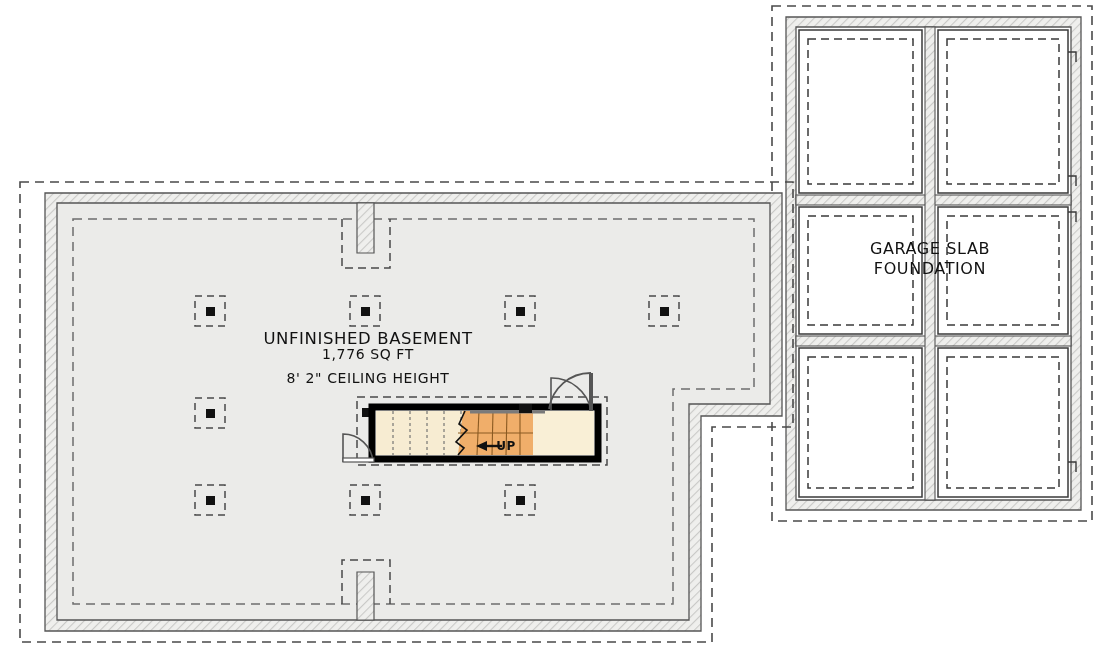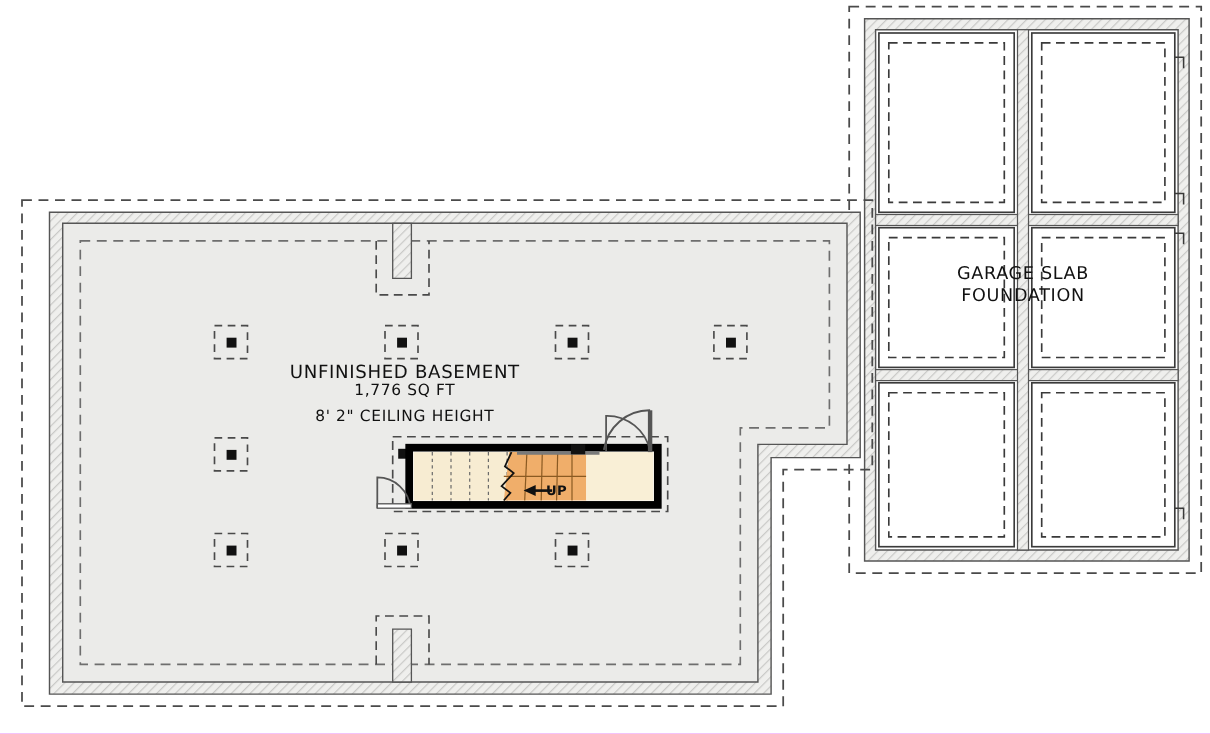--- a/index.html
+++ b/index.html
@@ -1,21 +1,21 @@
 <!DOCTYPE html>
 <html><head>
 <meta charset="utf-8">
 <style>
   html,body{margin:0;padding:0;background:#ffffff;}
   body{
     font-family:"DejaVu Sans", sans-serif;
     width:1100px;height:667px;overflow:hidden;
   }
   #plan-root{
-    position:relative;width:1100px;height:667px;background:#d946ef;
+    position:relative;width:1100px;height:667px;background:#ef4444;
   }
   svg#floorplan{display:block;width:1100px;height:667px;}
 
   .lbl{
     font-family:"DejaVu Sans", sans-serif;
     fill:#111111;
     text-anchor:middle;
     letter-spacing:0.6px;
   }
   .lbl-room{font-size:16.5px;}

